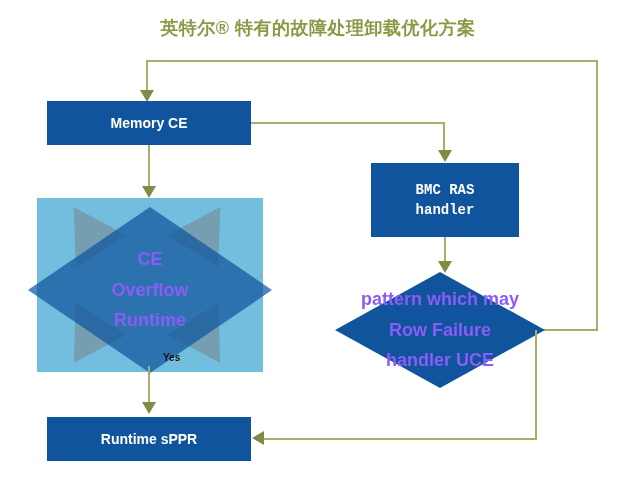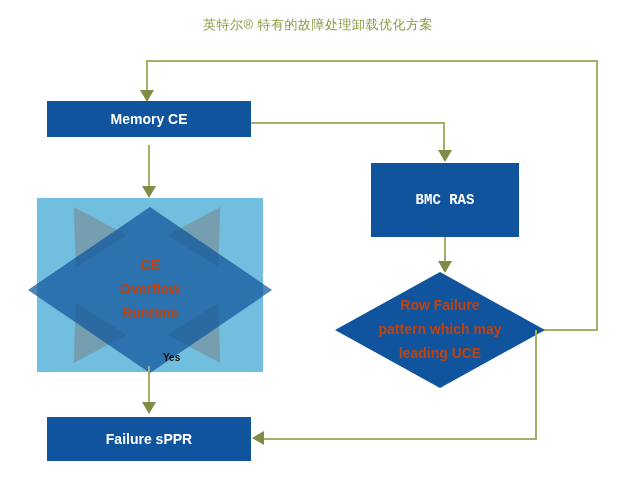--- a/index.html
+++ b/index.html
@@ -18,22 +18,22 @@
     overflow: hidden;
   }
 
   
   .title {
     position: absolute;
     left: 0;
     top: 16px;
     width: 636px;
     text-align: center;
-    font-size: 13px;
-    font-weight: normal;
+    font-size: 18px;
+    font-weight: bold;
     letter-spacing: .5px;
     color: #8a9a44;
     white-space: nowrap;
   }
 
   
   .box {
     position: absolute;
     background: #0f549c;
     color: #ffffff;
@@ -43,21 +43,21 @@
     text-align: center;
     font-weight: bold;
     font-size: 14px;
     line-height: 1.45;
     box-sizing: border-box;
     padding: 4px 6px;
   }
   .box .lines { display: block; }
   .box .lines span { display: block; }
 
-  #box-memory-ce { left: 47px;  top: 101px; width: 204px; height: 36px; }
+  #box-memory-ce { left: 47px;  top: 101px; width: 204px; height: 44px; }
   #box-bmc-ras   { left: 371px; top: 163px; width: 148px; height: 74px; font-family: Liberation Mono, monospace; }
   #box-runtime   { left: 47px;  top: 417px; width: 204px; height: 44px; }
 
   
   #ce-square {
     position: absolute;
     left: 37px;
     top: 198px;
     width: 226px;
     height: 174px;
@@ -108,23 +108,23 @@
     align-items: center;
     justify-content: center;
   }
   .diamond-shape {
     position: absolute;
     inset: 0;
   }
   .diamond-label {
     position: relative;
     z-index: 2;
-    color: #c2410c;
-    font-weight: bold;
-    font-size: 14px;
+    color: #8b5cf6;
+    font-weight: bold;
+    font-size: 18px;
     line-height: 1.7;
     text-align: center;
     white-space: nowrap;
   }
   .diamond-label span { display: block; }
 
   #diamond-ce  { left: 28px;  top: 207px; width: 244px; height: 166px; }
   #diamond-row { left: 335px; top: 272px; width: 210px; height: 116px; }
 
   
@@ -203,37 +203,38 @@
 
   <div class="ln ln-v" style="left:148px; top:366px; height:39px;"></div>
   <div class="arrow arrow-down" style="left:142px; top:402px;"></div>
   <div class="yes-label">Yes</div>
 
   <div class="diamond-wrap" id="diamond-row">
     <svg class="diamond-shape" viewBox="0 0 210 116" preserveAspectRatio="none">
       <polygon points="105,0 210,58 105,116 0,58" fill="#0f549c"></polygon>
     </svg>
     <div class="diamond-label">
+      <span>pattern which may</span>
       <span>Row Failure</span>
-      <span>pattern which may</span>
-      <span>leading UCE</span>
+      <span>handler UCE</span>
     </div>
   </div>
 
   <div class="ln ln-h" style="left:264px; top:438px; width:272px;"></div>
   <div class="ln ln-v" style="left:535px; top:330px; height:110px;"></div>
   <div class="arrow arrow-left" style="left:252px; top:431px;"></div>
 
   <div class="box" id="box-memory-ce">
     <span>Memory CE</span>
   </div>
 
   <div class="box" id="box-bmc-ras">
     <span class="lines">
       <span>BMC RAS</span>
+      <span>handler</span>
     </span>
   </div>
 
   <div class="box" id="box-runtime">
-    <span>Failure sPPR</span>
+    <span>Runtime sPPR</span>
   </div>
 
 </div>
 
 </body></html>

